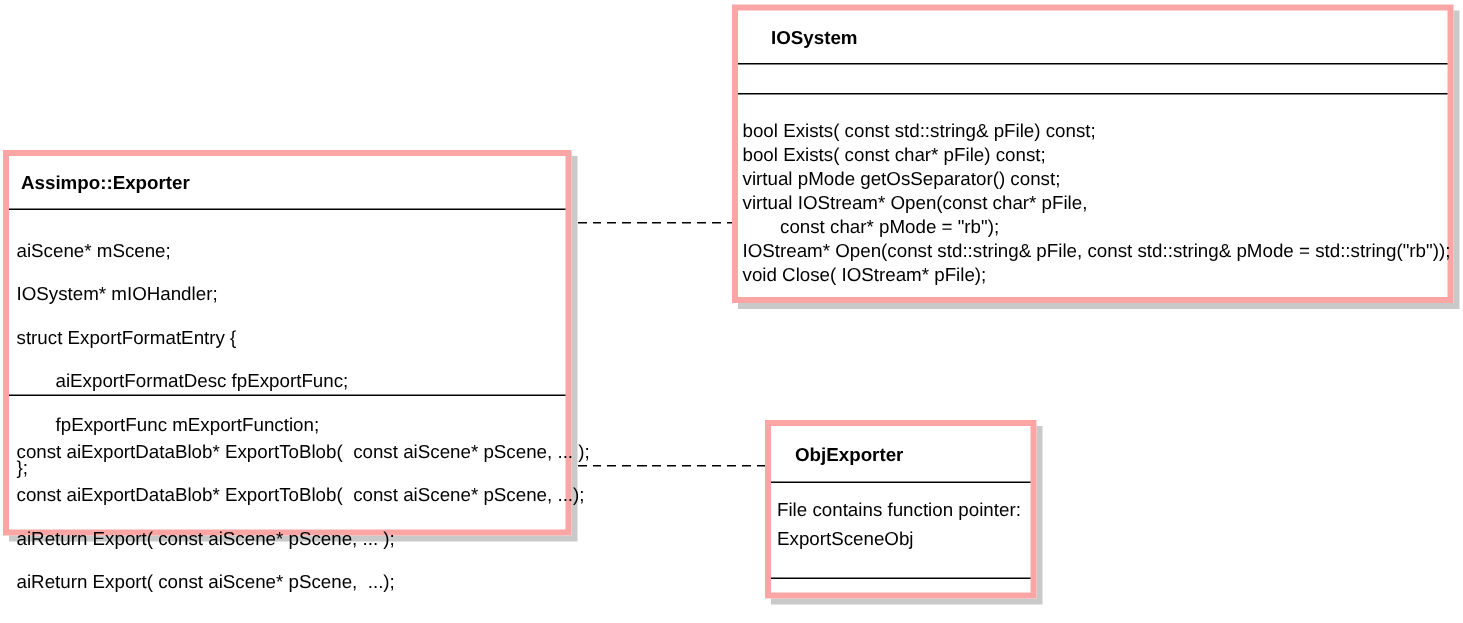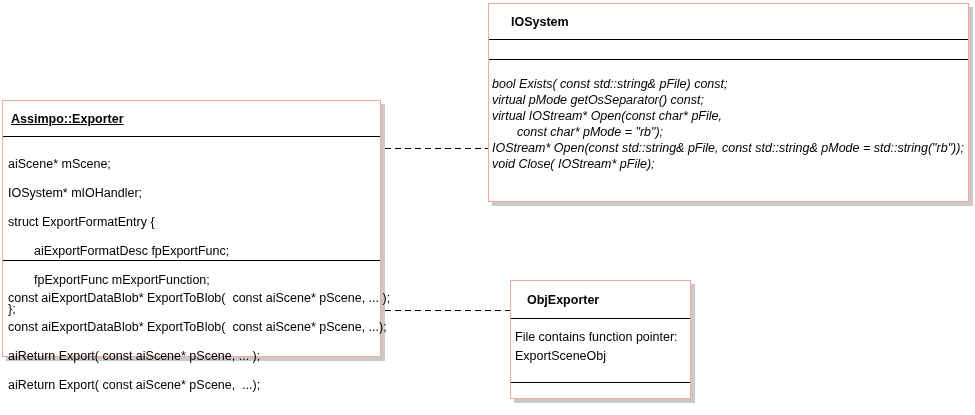--- a/index.html
+++ b/index.html
@@ -13,52 +13,52 @@
     height: 415px;
     background: #ffffff;
     font-family: "Liberation Sans", sans-serif;
     font-size: 12.5px;
     color: #000000;
     overflow: hidden;
   }
   .class-box {
     position: absolute;
     background: #ffffff;
-    border: 1px solid #fca5a5;
+    border: 4px solid #fca5a5;
     box-shadow: 4px 4px 0 0 #c9c9c9;
     box-sizing: border-box;
   }
   .box-exporter   { left: 2px;   top: 100px; width: 379px; height: 257px; }
   .box-iosystem   { left: 488px; top: 3px;   width: 481px; height: 199px; }
   .box-objexporter{ left: 510px; top: 280px; width: 181px; height: 119px; }
 
   .class-title {
     font-weight: bold;
     border-bottom: 1px solid #000000;
     display: flex;
     align-items: center;
     white-space: pre;
     box-sizing: border-box;
   }
-  .box-exporter .class-title    { height: 36px; padding-left: 8px; text-decoration: underline;  }
+  .box-exporter .class-title    { height: 36px; padding-left: 8px;  }
   .box-iosystem .class-title    { height: 36px; padding-left: 22px; }
   .box-objexporter .class-title { height: 38px; padding-left: 16px; }
 
   .section {
     box-sizing: border-box;
     border-bottom: 1px solid #000000;
   }
   .section:last-child { border-bottom: none; }
 
   .box-exporter .attrs   { height: 124px; padding: 7px 0 0 5px; }
   .box-exporter .methods { height: auto;  padding: 17px 0 0 5px; }
   .box-exporter .line    { line-height: 18px; margin-top: 11px; }
 
   .box-iosystem .empty-attrs { height: 20px; }
-  .box-iosystem .methods     { padding: 16px 0 0 3px; font-style: italic; }
+  .box-iosystem .methods     { padding: 16px 0 0 3px; }
   .box-iosystem .line        { line-height: 16px; }
 
   .box-objexporter .notes { height: 64px; padding: 9px 0 0 4px; }
   .box-objexporter .line  { line-height: 19px; }
   .box-objexporter .empty-bottom { height: 16px; }
 
   .line {
     white-space: pre;
   }
   .indent-a { padding-left: 26px; }
@@ -78,20 +78,21 @@
 <div class="canvas">
 
   <div class="connector conn-iosystem"></div>
   <div class="connector conn-objexporter"></div>
 
   <div class="class-box box-iosystem">
     <div class="class-title">IOSystem</div>
     <div class="section empty-attrs"></div>
     <div class="section methods">
       <div class="line">bool Exists( const std::string&amp; pFile) const;</div>
+      <div class="line">bool Exists( const char* pFile) const;</div>
       <div class="line">virtual pMode getOsSeparator() const;</div>
       <div class="line">virtual IOStream* Open(const char* pFile,</div>
       <div class="line indent-b">const char* pMode = "rb");</div>
       <div class="line">IOStream* Open(const std::string&amp; pFile, const std::string&amp; pMode = std::string("rb"));</div>
       <div class="line">void Close( IOStream* pFile);</div>
     </div>
   </div>
 
   <div class="class-box box-exporter">
     <div class="class-title">Assimpo::Exporter</div>

